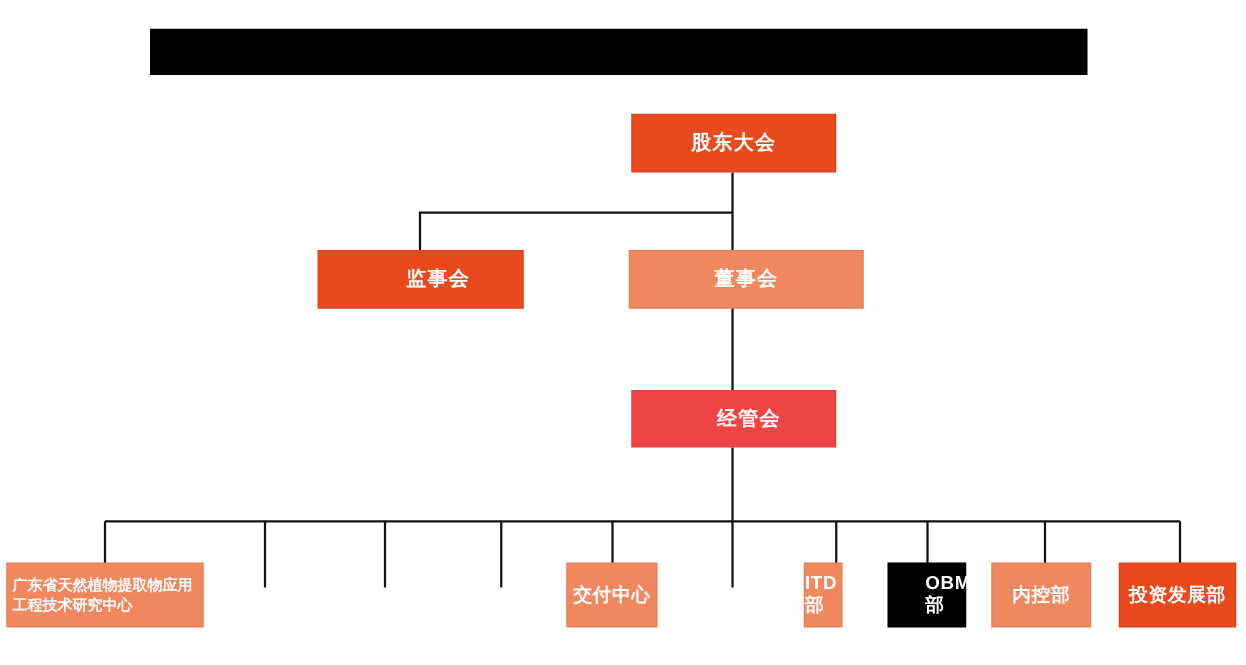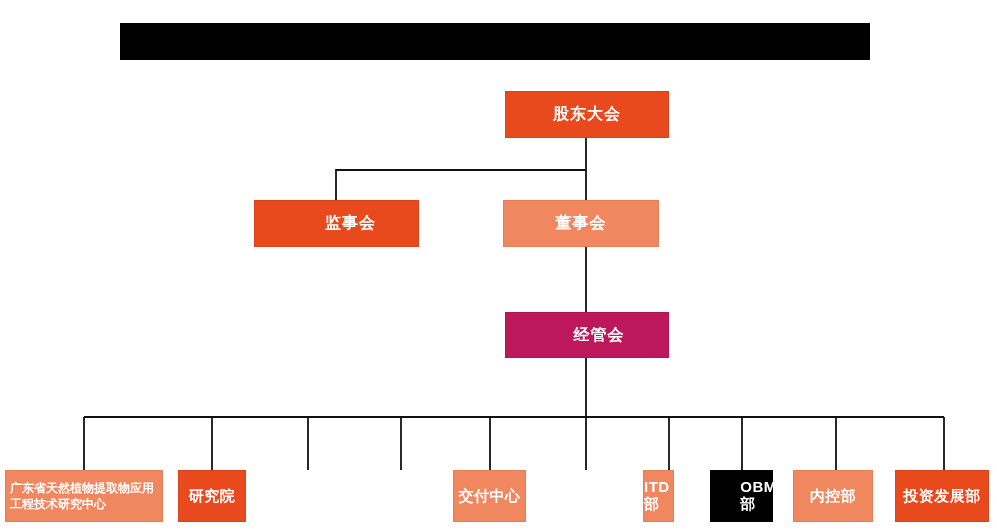--- a/index.html
+++ b/index.html
@@ -39,35 +39,35 @@
     color: #ffffff;
     font-weight: bold;
     box-sizing: border-box;
     border: 1px solid rgba(0,0,0,0.06);
   }
   .lvl {
     font-size: 16px;
     letter-spacing: 1px;
   }
   .dept {
-    top: 470px;
+    top: 450px;
     height: 52px;
     font-size: 15px;
     letter-spacing: 0.5px;
   }
   .dept.small-text {
     font-size: 12px;
     line-height: 1.35;
     letter-spacing: 0;
     padding: 2px 4px;
   }
   
   #node-shareholders   { left: 505px; top: 91px;  width: 164px; height: 47px; }
   #node-supervisory    { left: 254px; top: 200px; width: 165px; height: 47px; padding-left: 28px; }
-  #node-board          { left: 503px; top: 200px; width: 156px; height: 47px; }
+  #node-board          { left: 503px; top: 200px; width: 188px; height: 47px; }
   #node-management     { left: 505px; top: 312px; width: 164px; height: 46px; }
   
   #dept-0 { left: 5px;   width: 158px; }
   #dept-1 { left: 178px; width: 68px;  }
   #dept-2 { left: 267px; width: 82px;  }
   #dept-3 { left: 364px; width: 74px;  }
   #dept-4 { left: 453px; width: 73px;  }
   #dept-5 { left: 543px; width: 87px;  }
   #dept-6 { left: 643px; width: 31px;  }
   #dept-7 { left: 710px; width: 63px;  }
@@ -112,31 +112,28 @@
   </div>
 
   <div class="node lvl" id="node-supervisory" style="background: rgb(232, 73, 29);">
     <span>监事会</span>
   </div>
 
   <div class="node lvl" id="node-board" style="background: rgb(240, 135, 95);">
     <span>董事会</span>
   </div>
 
-  <div class="node lvl" id="node-management" style="background: #be185d; padding-left: 24px;">
+  <div class="node lvl" id="node-management" style="background: #ef4444; padding-left: 24px;">
     <span>经管会</span>
   </div>
 
   <div class="node dept small-text" id="dept-0" style="background: rgb(240, 135, 95);">
     <span>广东省天然植物提取物应用工程技术研究中心</span>
   </div>
 
-  <div class="node dept" id="dept-1" style="background: rgb(232, 73, 29);">
-    <span>研究院</span>
-  </div>
 
 
 
   <div class="node dept" id="dept-4" style="background: rgb(240, 135, 95);">
     <span>交付中心</span>
   </div>
 
 
   <div class="node dept" id="dept-6" style="background: rgb(240, 135, 95);">
     <span>ITD部</span>

